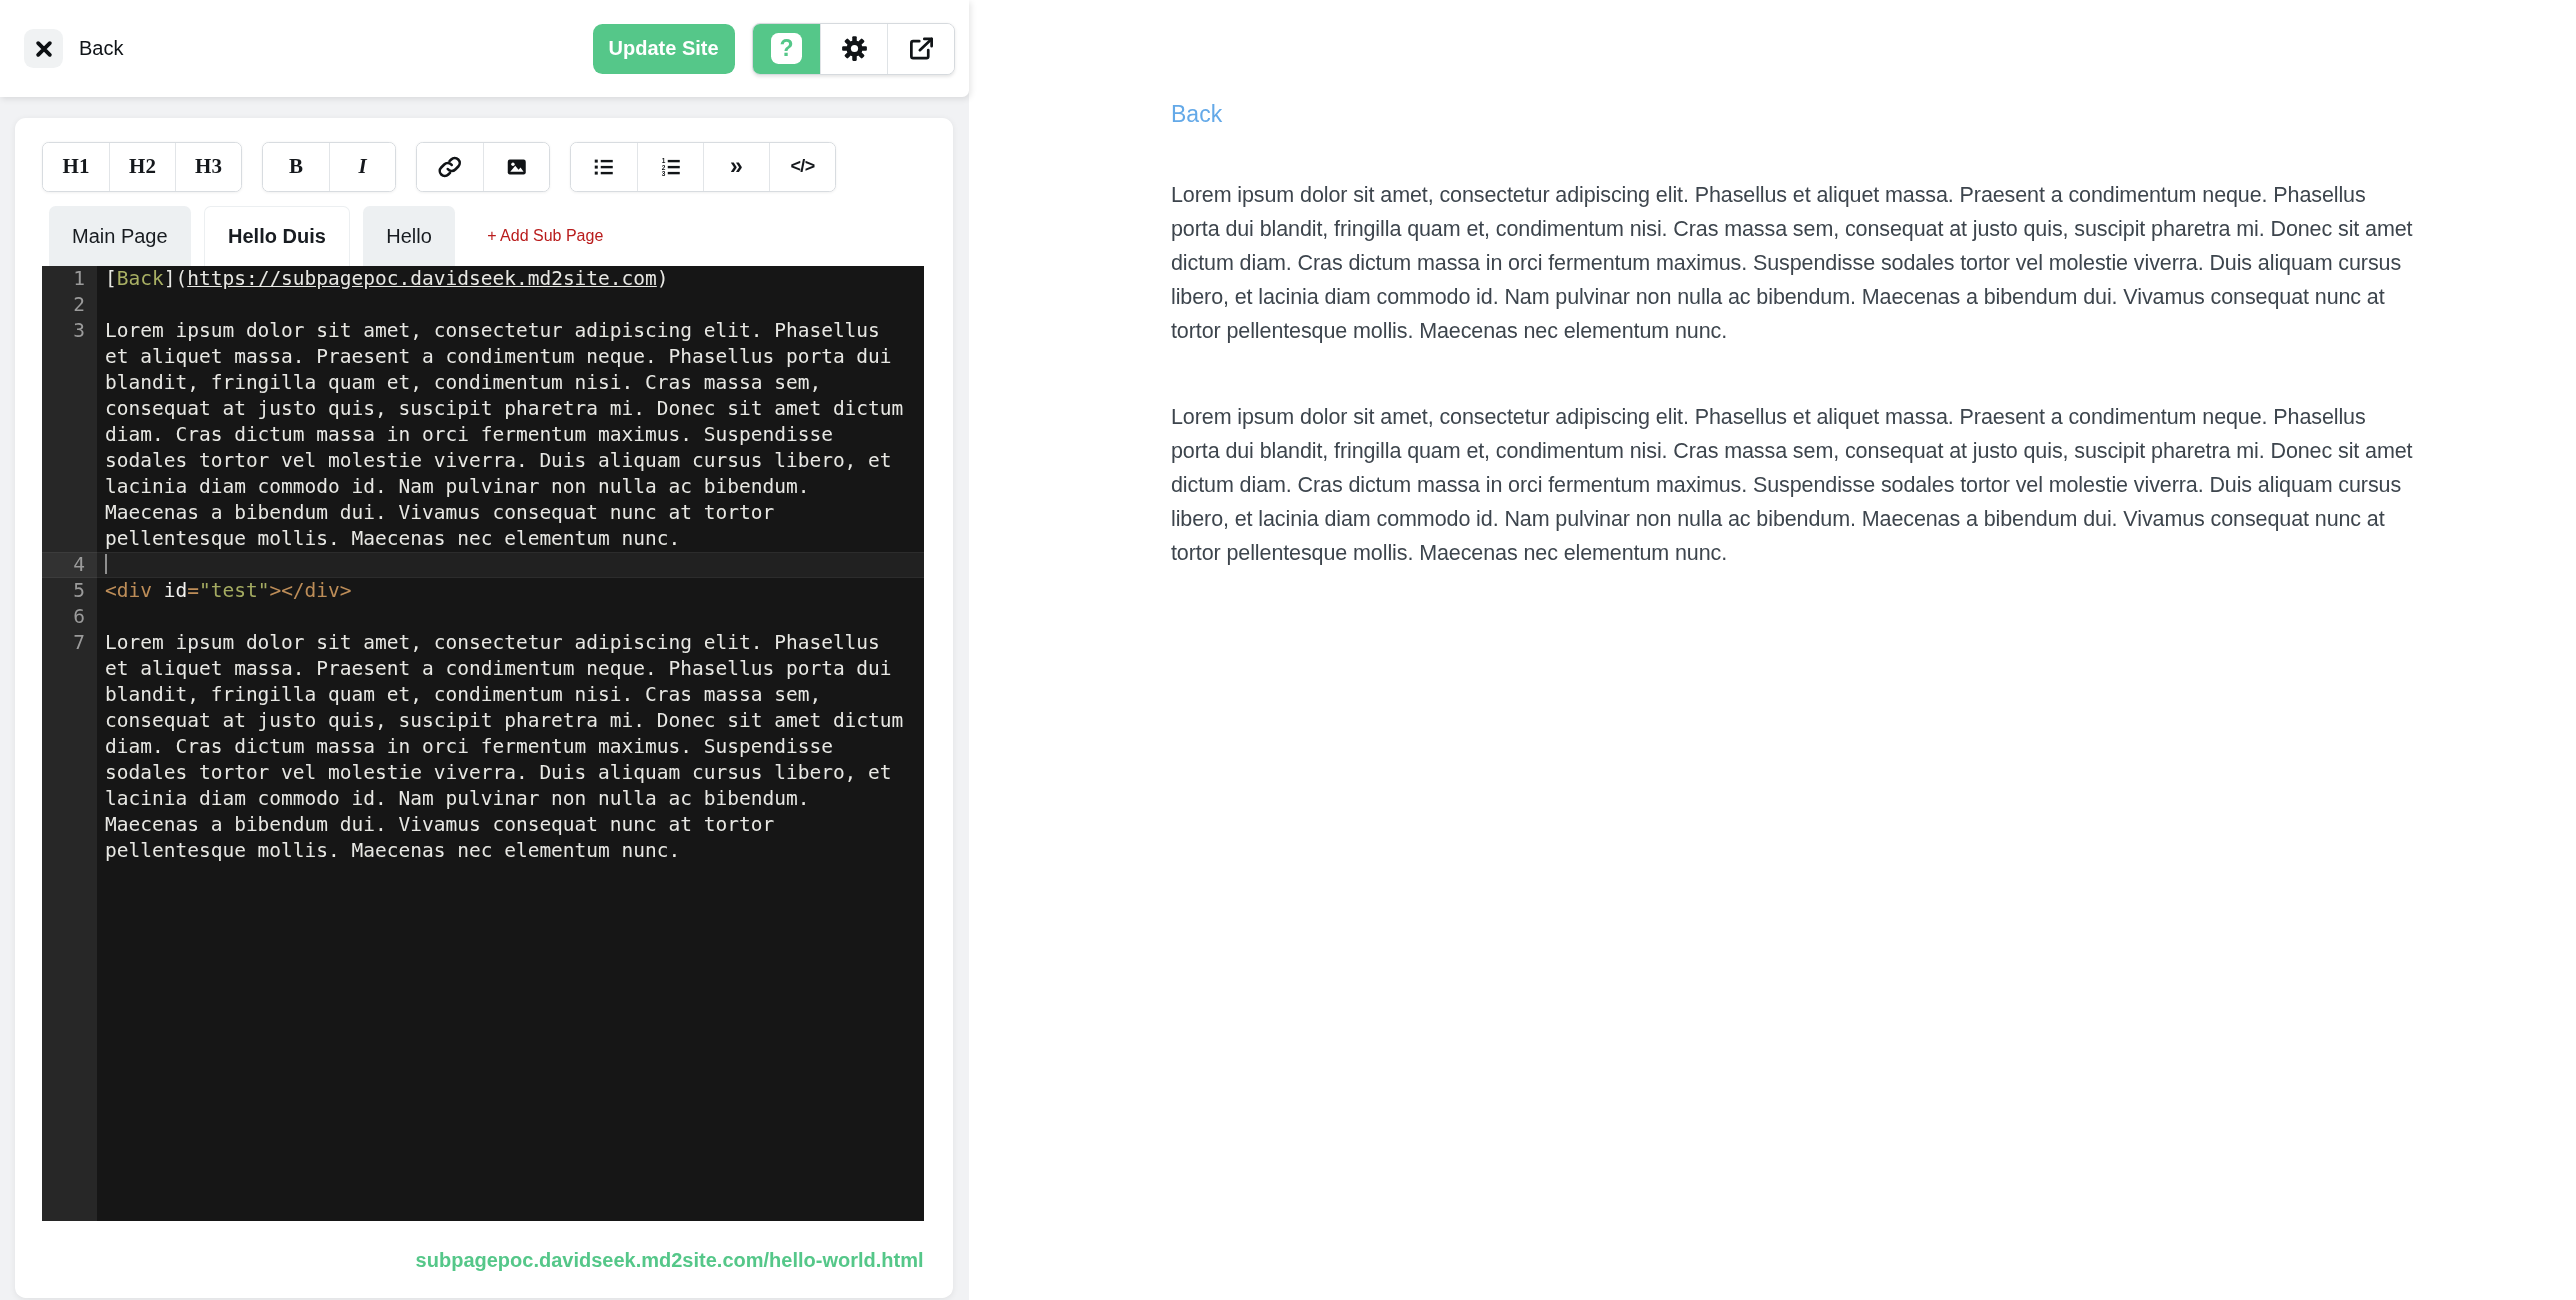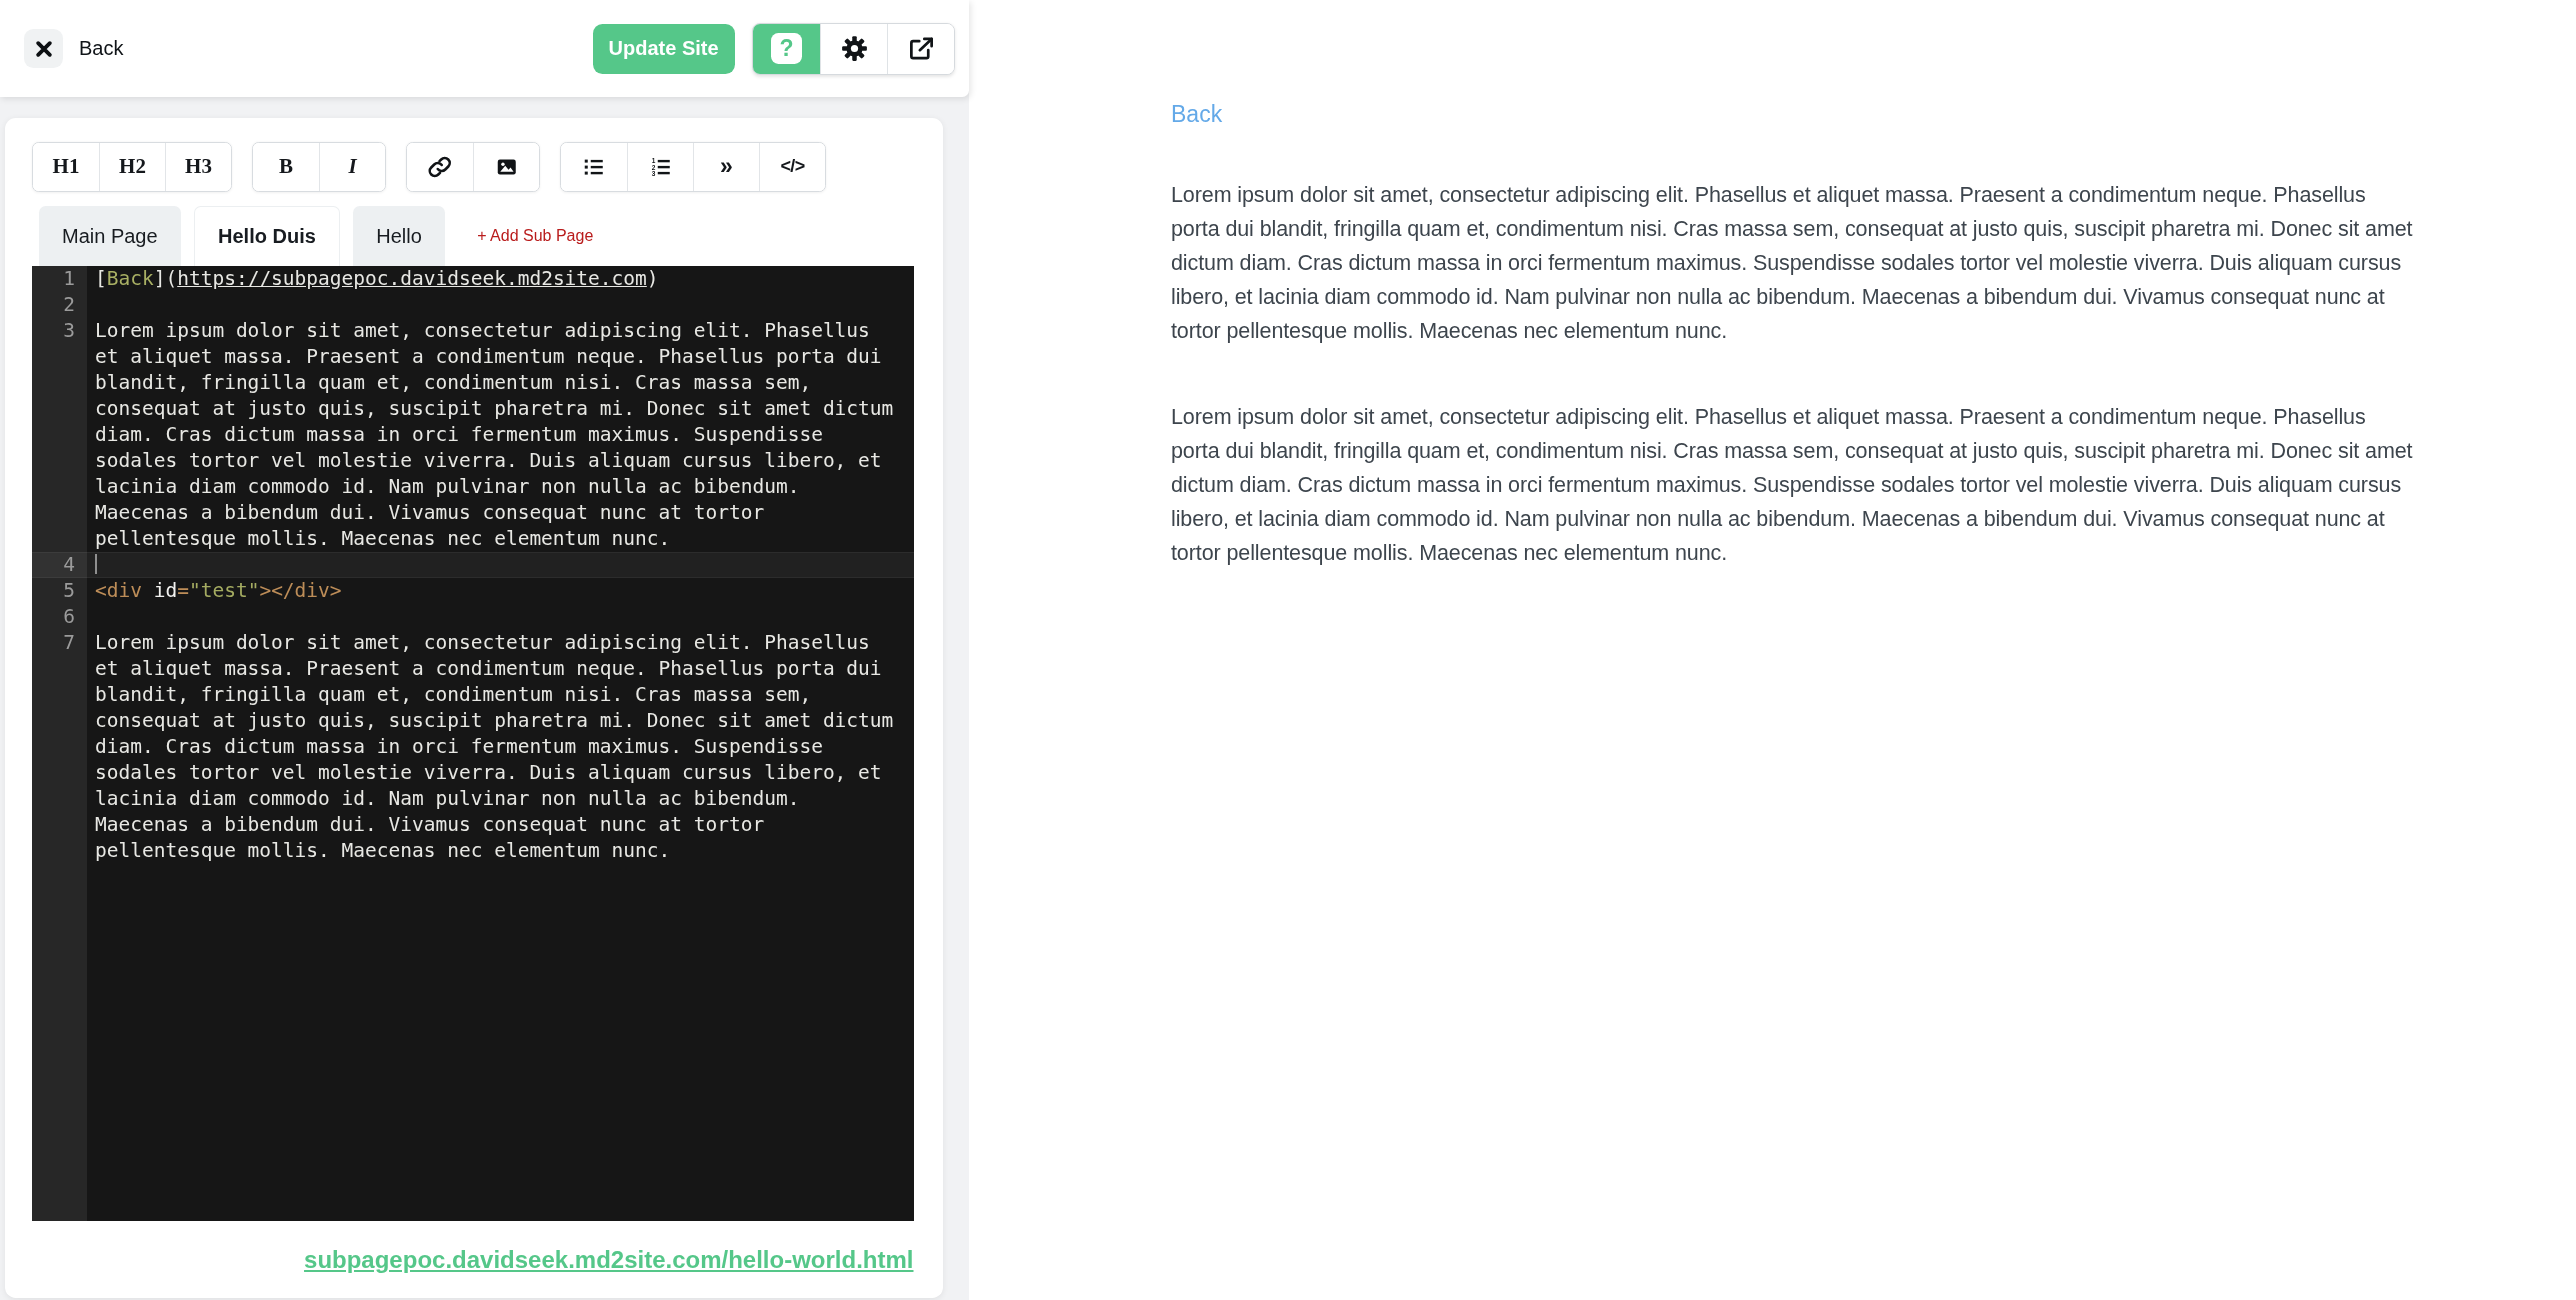--- a/index.html
+++ b/index.html
@@ -26,21 +26,21 @@
                overflow:hidden; box-shadow:0 1.3px 3.4px rgba(0,0,0,.10); }
   .seg { width:67px; height:100%; border:none; background:#ffffff; display:flex; align-items:center;
          justify-content:center; cursor:pointer; border-left:1.3px solid #dfe3e6; }
   .seg:first-child { border-left:none; }
   .seg.active { background:#55c789; }
   .help-box { width:31px; height:31px; background:#ffffff; border-radius:7.4px; display:flex;
               align-items:center; justify-content:center; font-size:23px; font-weight:700; color:#55c789; }
   .seg svg { width:27px; height:27px; }
 
   
-  .card { position:absolute; left:5px; top:118px; width:938px; height:1180px; background:#ffffff;
+  .card { position:absolute; left:15px; top:118px; width:938px; height:1180px; background:#ffffff;
           border-radius:10.7px; box-shadow:0 1.3px 6.7px rgba(0,0,0,.07); }
 
   .fmt-toolbar { position:absolute; left:27px; top:23.5px; height:50px; display:flex; gap:20px; }
   .btn-group { display:flex; height:50px; background:#ffffff; border:1.3px solid #d8dce0; border-radius:6.7px;
                overflow:hidden; box-shadow:0 0.7px 2.7px rgba(0,0,0,.06); }
   .fmt-btn { width:66px; height:100%; border:none; border-left:1.3px solid #e2e5e8; background:#ffffff;
              display:flex; align-items:center; justify-content:center; cursor:pointer;
              font-size:21px; color:#15181c; }
   .fmt-btn:first-child { border-left:none; }
   .fmt-btn.serif  { font-family:"Liberation Serif", serif; font-weight:700; }
@@ -68,21 +68,21 @@
   .tok-link { color:#a9b064; }
   .tok-url  { color:#e8e8e4; text-decoration:underline; }
   .tok-punc { color:#e8e8e4; }
   .tok-tag  { color:#bd8d58; }
   .tok-attr { color:#f2f2f0; }
   .tok-str  { color:#a4ab61; }
   .caret { display:inline-block; width:2px; height:20px; background:#8f8f8f; vertical-align:-3.4px; }
 
   .card-footer { position:absolute; left:0; bottom:0; width:100%; height:76px; display:flex;
                  align-items:center; justify-content:flex-end; padding-right:29.5px; }
-  .site-link { font-size:24px; font-weight:700; color:#55c789; text-decoration:underline; cursor:pointer; }
+  .site-link { font-size:20px; font-weight:700; color:#55c789; cursor:pointer; }
 
   
   .preview { position:absolute; left:969px; top:0; width:1607px; height:1300px; background:#ffffff;
              padding:101px 163px 0 202px; }
   .pv-back { display:inline-block; font-size:23px; color:#64a9e8; text-decoration:none; cursor:pointer; }
   .preview p { margin-top:50px; font-size:21.5px; line-height:34px; color:#3d454d; letter-spacing:-0.1px; }
   .preview p + p { margin-top:52px; }
 </style>
 </head>
 <body>

